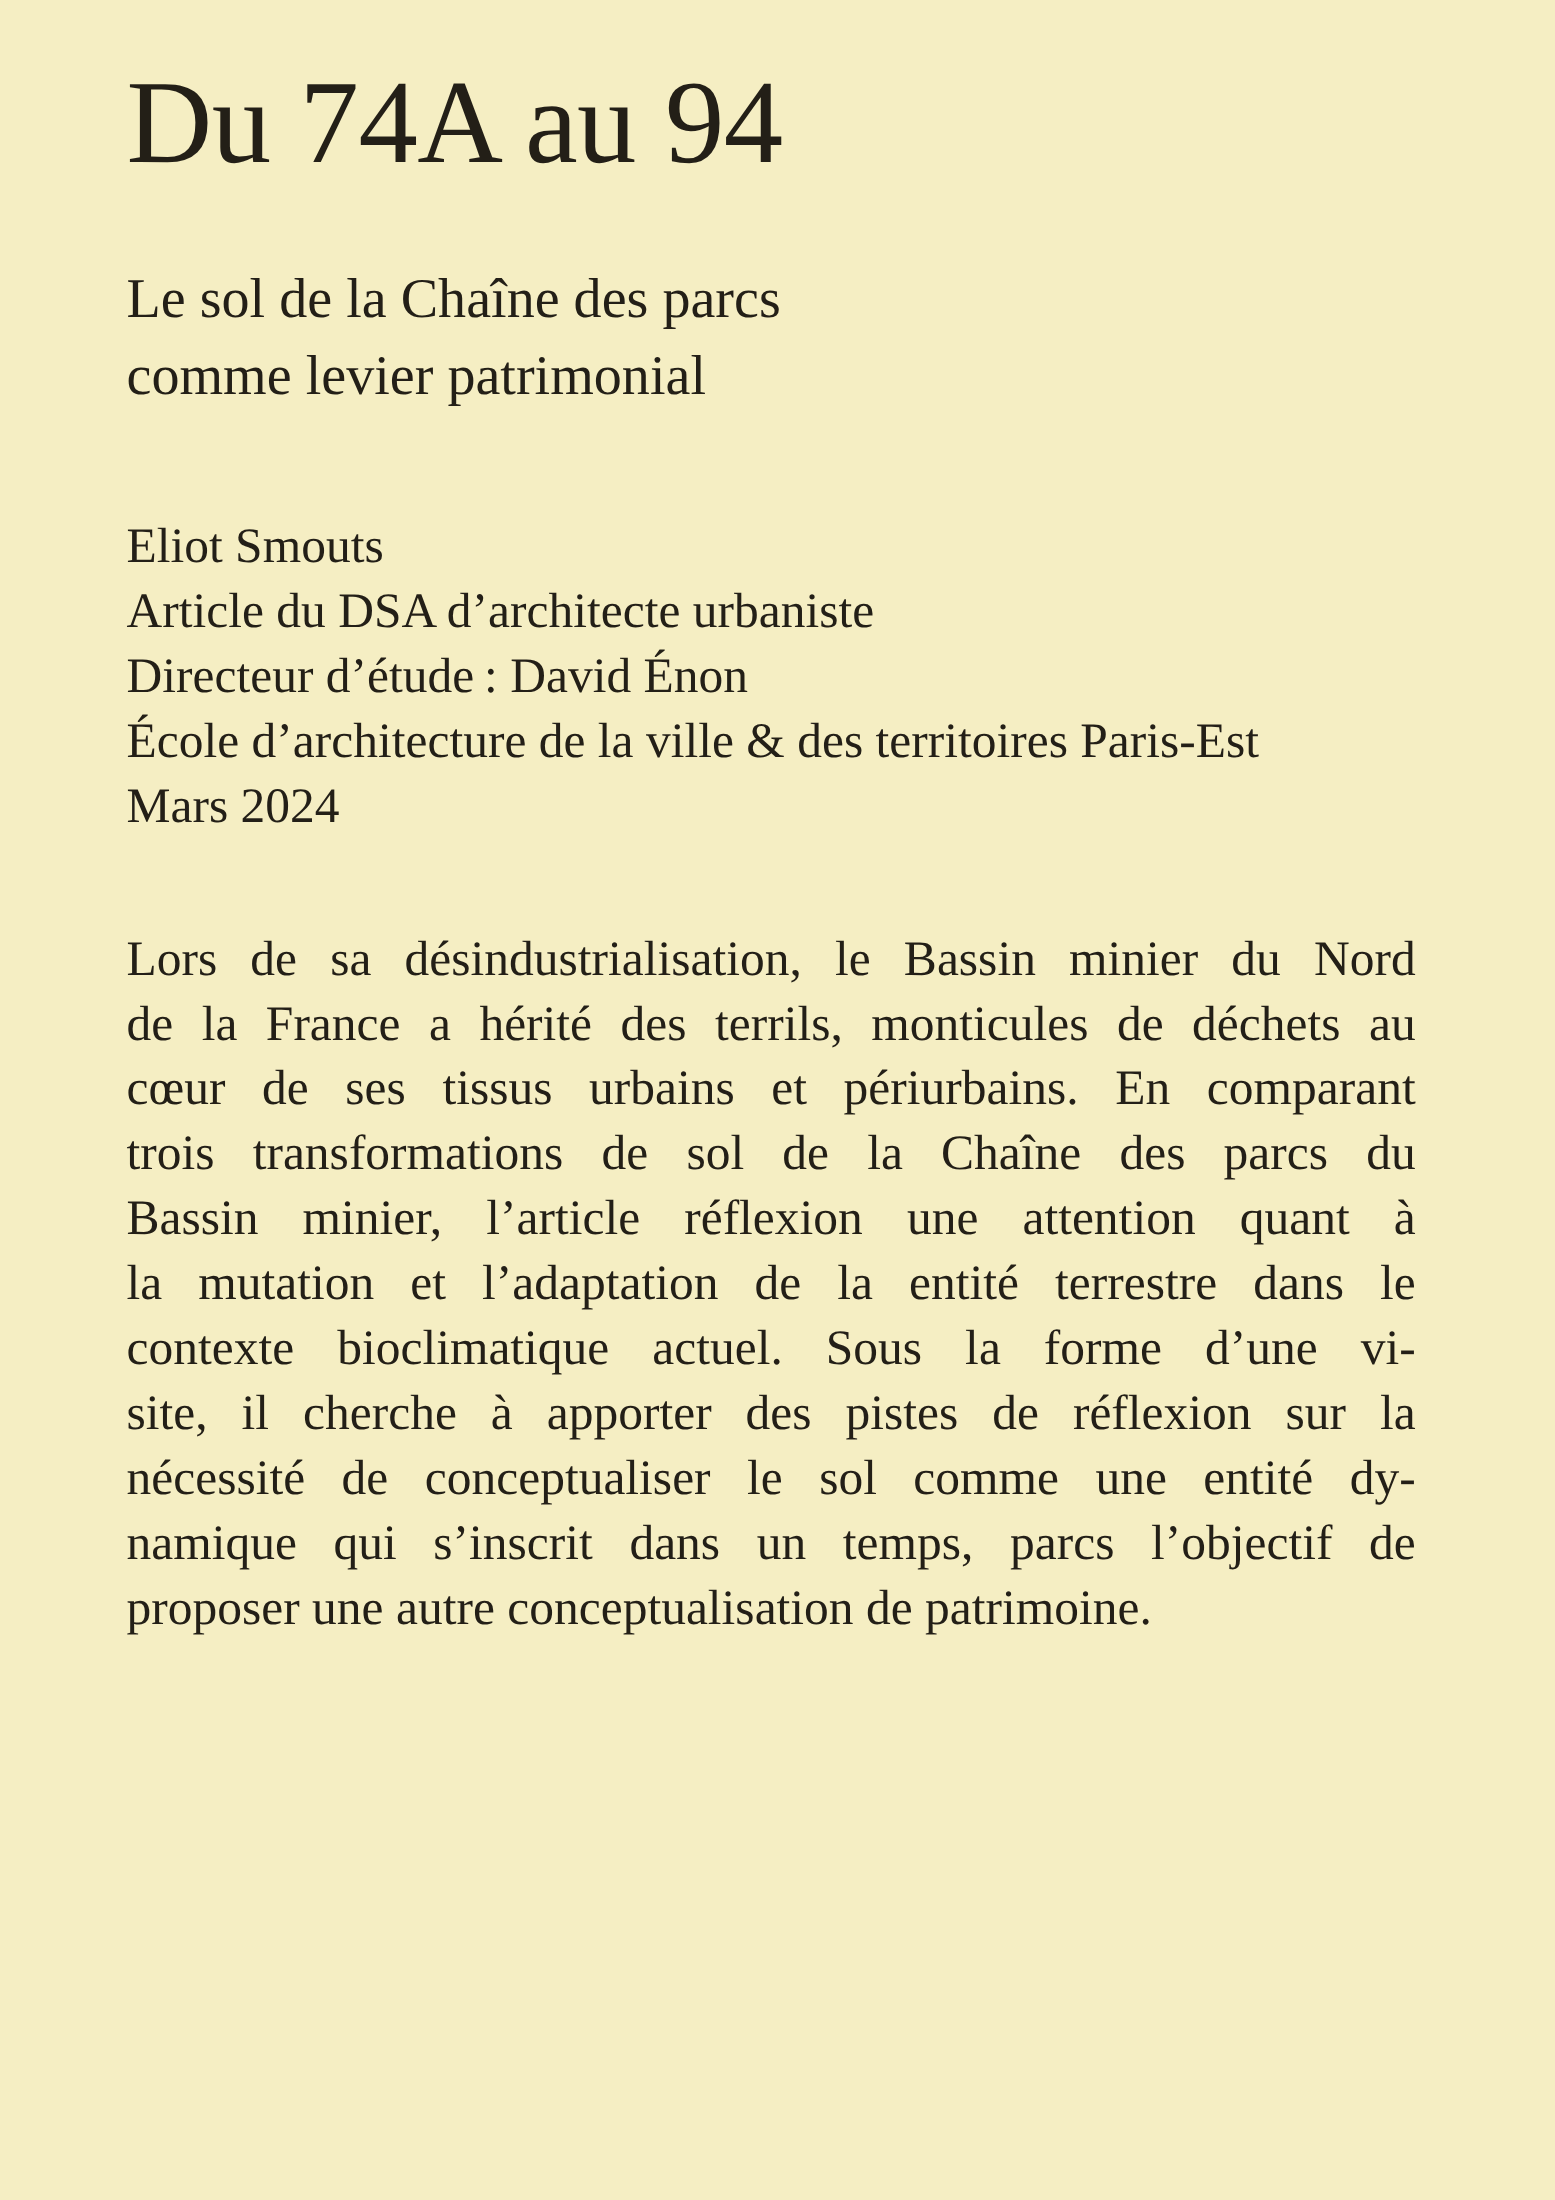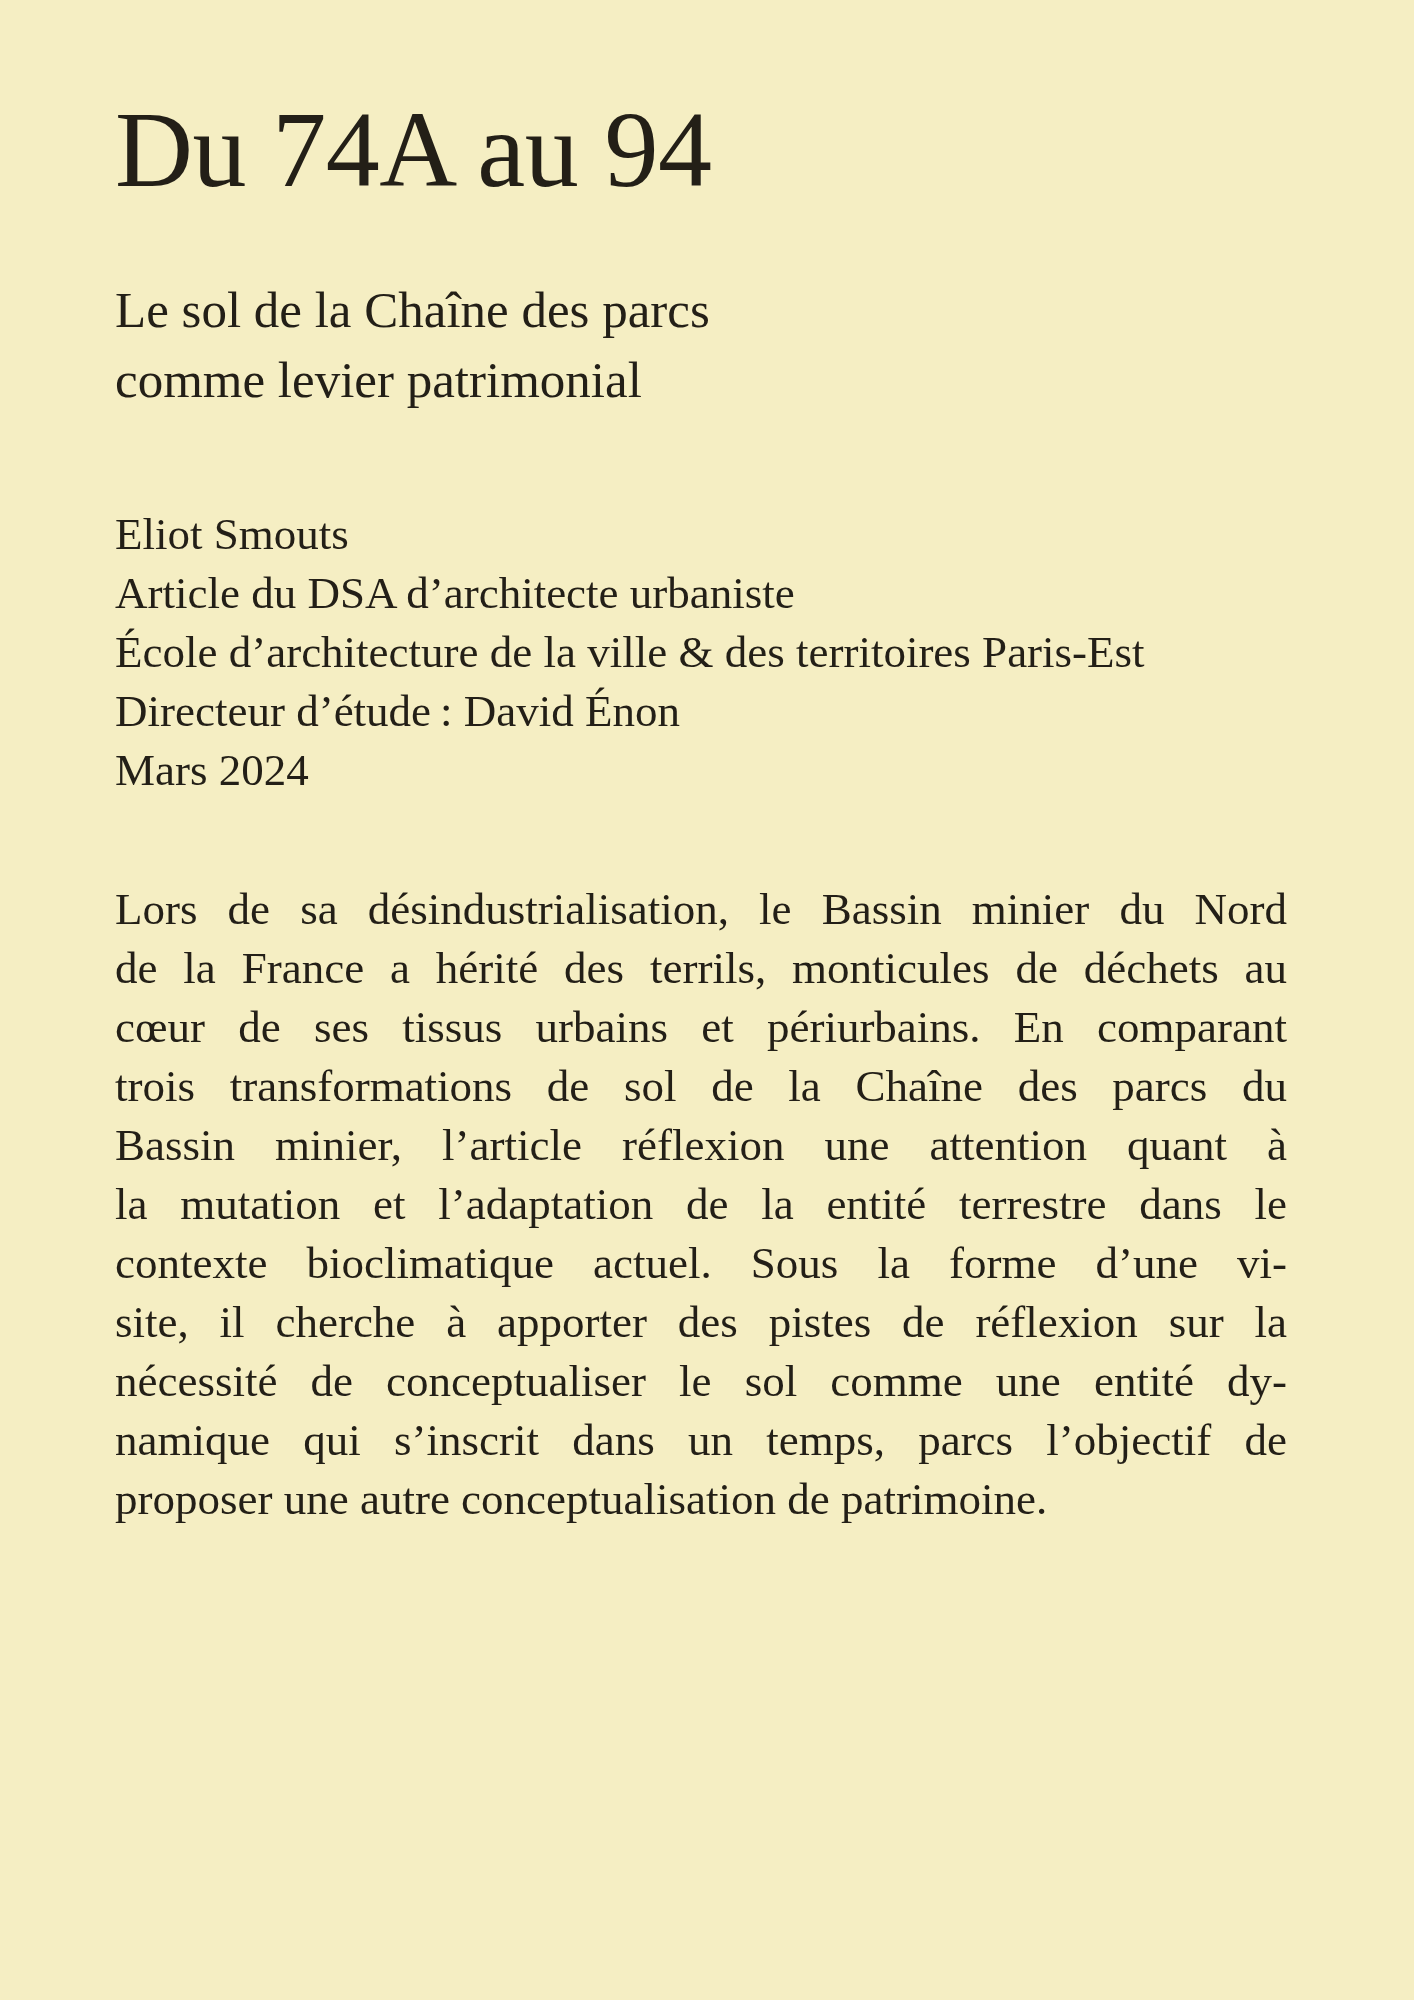--- a/index.html
+++ b/index.html
@@ -16,21 +16,21 @@
     font-family: "Liberation Serif", "DejaVu Serif", serif;
     overflow: hidden;
   }
   .content {
     position: absolute;
     left: 115px;
     top: 0;
     width: 1172px;
   }
   .title {
-    margin: 96px 0 0 0;
+    margin: 58px 0 0 0;
     font-size: 108px;
     line-height: 108px;
     font-weight: 400;
     letter-spacing: -0.005em;
   }
   .subtitle {
     margin-top: 71px;
     font-size: 51px;
     line-height: 70px;
     font-weight: 400;
@@ -62,22 +62,22 @@
 <div class="page">
   <div class="content">
     <h1 class="title">Du 74A au 94</h1>
     <div class="subtitle">
         <div class="subtitle-line">Le sol de la Chaîne des parcs</div>
         <div class="subtitle-line">comme levier patrimonial</div>
       </div>
     <div class="byline">
         <div class="byline-line">Eliot Smouts</div>
         <div class="byline-line">Article du DSA d’architecte urbaniste</div>
+        <div class="byline-line">Directeur d’étude : David Énon</div>
         <div class="byline-line">École d’architecture de la ville &amp; des territoires Paris-Est</div>
-        <div class="byline-line">Directeur d’étude : David Énon</div>
         <div class="byline-line">Mars 2024</div>
       </div>
     <div class="abstract">
         <div class="abstract-line just">Lors de sa désindustrialisation, le Bassin minier du Nord</div>
         <div class="abstract-line just">de la France a hérité des terrils, monticules de déchets au</div>
         <div class="abstract-line just">cœur de ses tissus urbains et périurbains. En comparant</div>
         <div class="abstract-line just">trois transformations de sol de la Chaîne des parcs du</div>
         <div class="abstract-line just">Bassin minier, l’article réflexion une attention quant à</div>
         <div class="abstract-line just">la mutation et l’adaptation de la entité terrestre dans le</div>
         <div class="abstract-line just">contexte bioclimatique actuel. Sous la forme d’une vi-</div>

